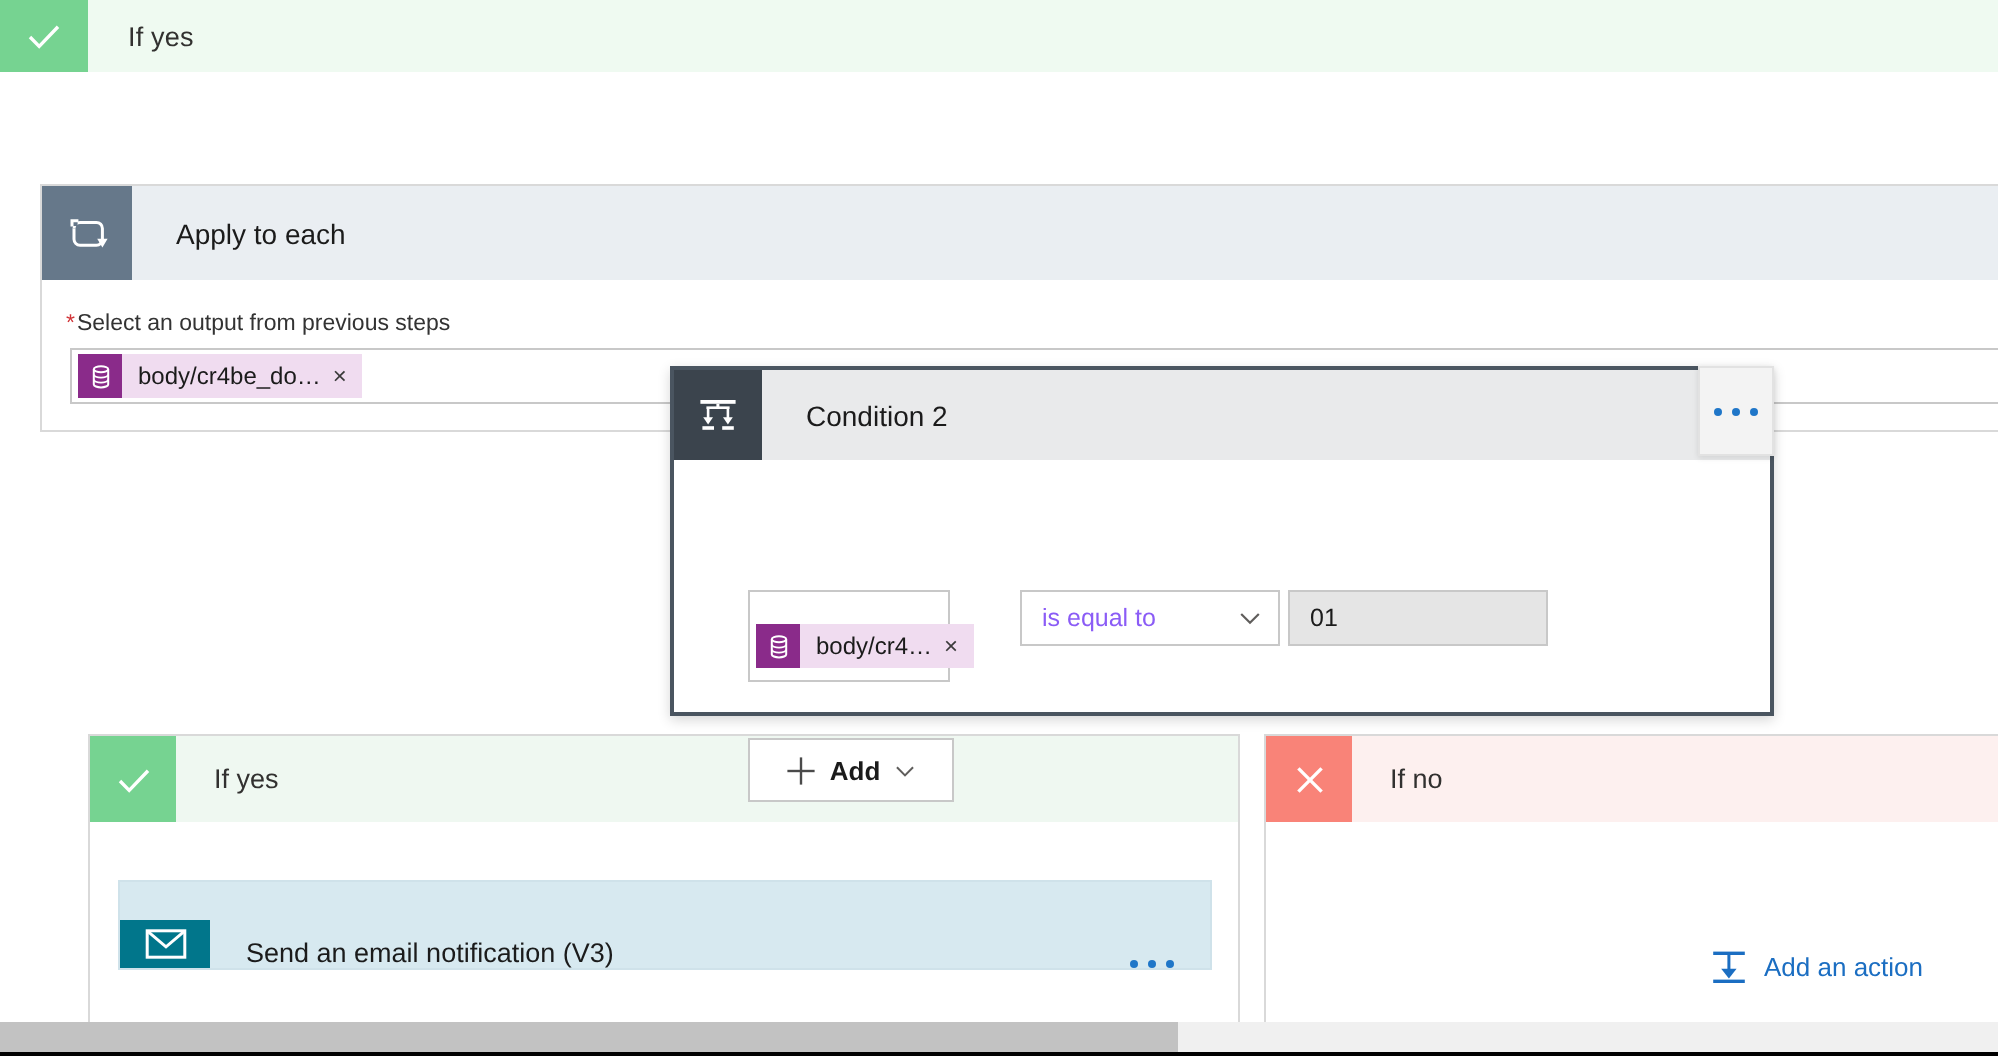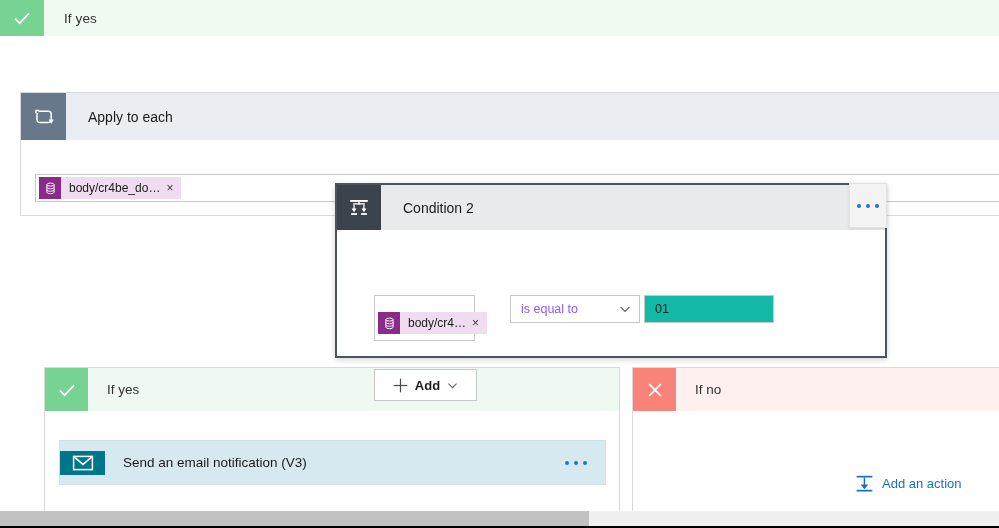--- a/index.html
+++ b/index.html
@@ -210,21 +210,21 @@
     display:flex; align-items:center; justify-content:space-between;
     padding: 0 8px 0 10px;
     font-size: 12.5px;
     color: #8b5cf6;
   }
   .cond-value {
     position: absolute;
     left: 307px; top: 65px;
     width: 130px; height: 28px;
     border: 1px solid #c8c8c8;
-    background: #14b8a6;
+    background: #e5e5e5;
     box-sizing: border-box;
     display:flex; align-items:center;
     padding-left: 10px;
     font-size: 12.5px;
     color: #1b1b1b;
   }
   .add-btn {
     position: absolute;
     left: 37px; top: 139px;
     width: 103px; height: 32px;
@@ -274,21 +274,21 @@
   #ifno-panel .hdr .lb { display:flex; align-items:center; padding-left:19px; font-size:13.5px; color:#323130; }
 
   
   #email-action {
     position: absolute;
     left: 14px; top: 72px;
     width: 547px; height: 45px;
     background: #d7e9f0;
     border: 1px solid #cfe2ea;
     box-sizing: border-box;
-    display:flex; align-items:center;
+    display:flex; align-items:flex-end;
     cursor: pointer;
   }
   #email-action .ic { width:45px; min-width:45px; background:#01768b; display:flex; align-items:center; justify-content:center; }
   #email-action .lb { display:flex; align-items:center; padding-left:18px; font-size:13.5px; color:#1b1b1b; flex:1; }
   #email-action .menu { display:flex; align-items:center; padding-right:18px; }
 
   
   #add-action {
     position: absolute;
     left: 222px; top: 106px;
@@ -333,20 +333,23 @@
           <path d="M18.2 13.6 A3 3 0 0 1 15.2 16.6 L7 16.6 A3 3 0 0 1 4 13.6 L4 8.2" fill="none" stroke="#ffffff" stroke-width="1.5"></path>
           <polygon points="18.2,17.8 15.6,13.4 20.8,13.4" fill="#ffffff"></polygon>
           <rect x="2.6" y="4.0" width="3.2" height="3.0" fill="#66788a"></rect>
           <path d="M3.0 7.2 L3.0 4.4 L6.2 4.4" fill="none" stroke="#ffffff" stroke-width="1.5"></path>
         </svg>
       </div>
       <div class="hdr-title">Apply to each</div>
     </div>
 
     <div id="apply-body">
+      <div class="field-label">
+        <span class="req-star">*</span><span>Select an output from previous steps</span>
+      </div>
 
       <div class="token-field">
         <span class="token">
           <span class="token-ico">
             <svg width="13" height="13" viewBox="0 0 13 13" aria-hidden="true">
               <ellipse cx="6.5" cy="2.6" rx="3.6" ry="1.5" fill="none" stroke="#ffffff" stroke-width="1"></ellipse>
               <path d="M2.9 2.6 L2.9 10.2 A3.6 1.5 0 0 0 10.1 10.2 L10.1 2.6" fill="none" stroke="#ffffff" stroke-width="1"></path>
               <path d="M2.9 5.3 A3.6 1.5 0 0 0 10.1 5.3" fill="none" stroke="#ffffff" stroke-width="0.9"></path>
               <path d="M2.9 7.8 A3.6 1.5 0 0 0 10.1 7.8" fill="none" stroke="#ffffff" stroke-width="0.9"></path>
             </svg>

